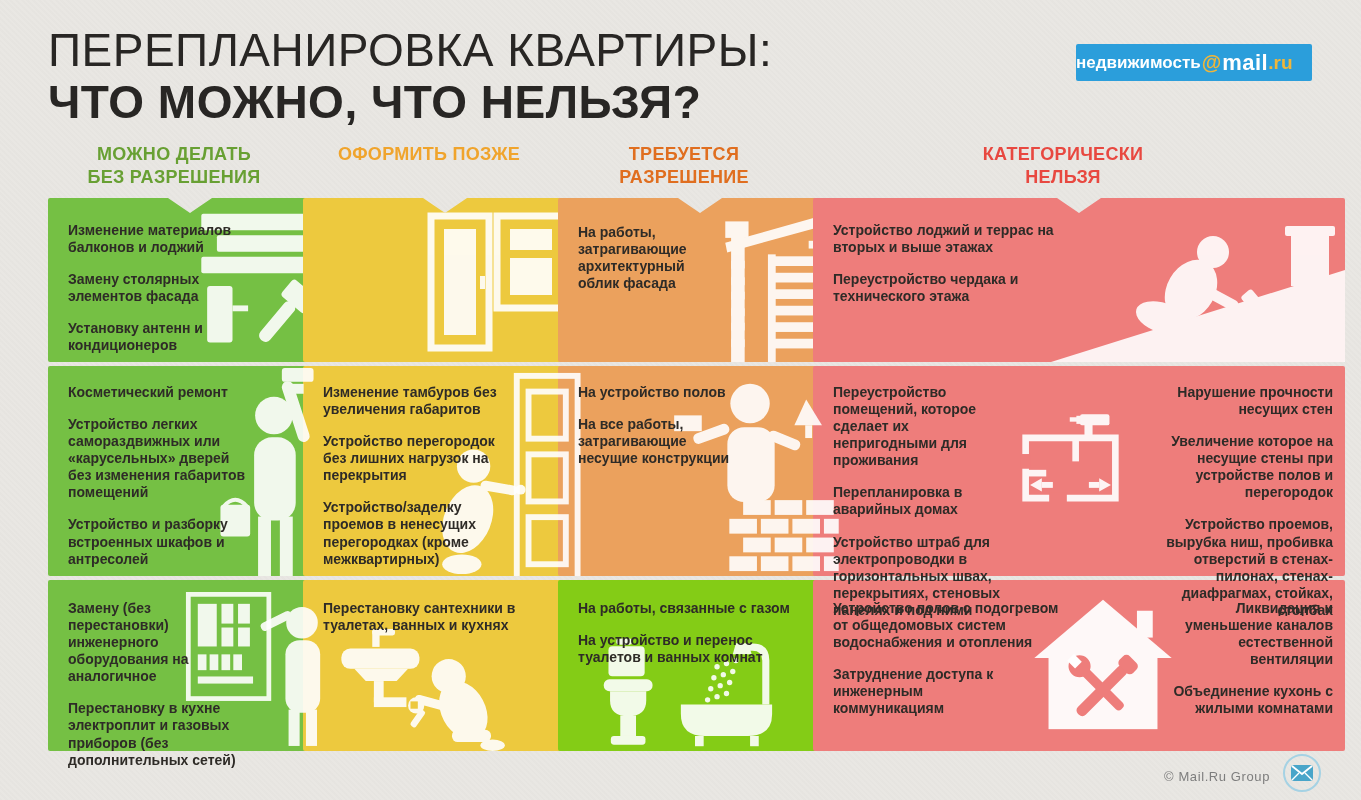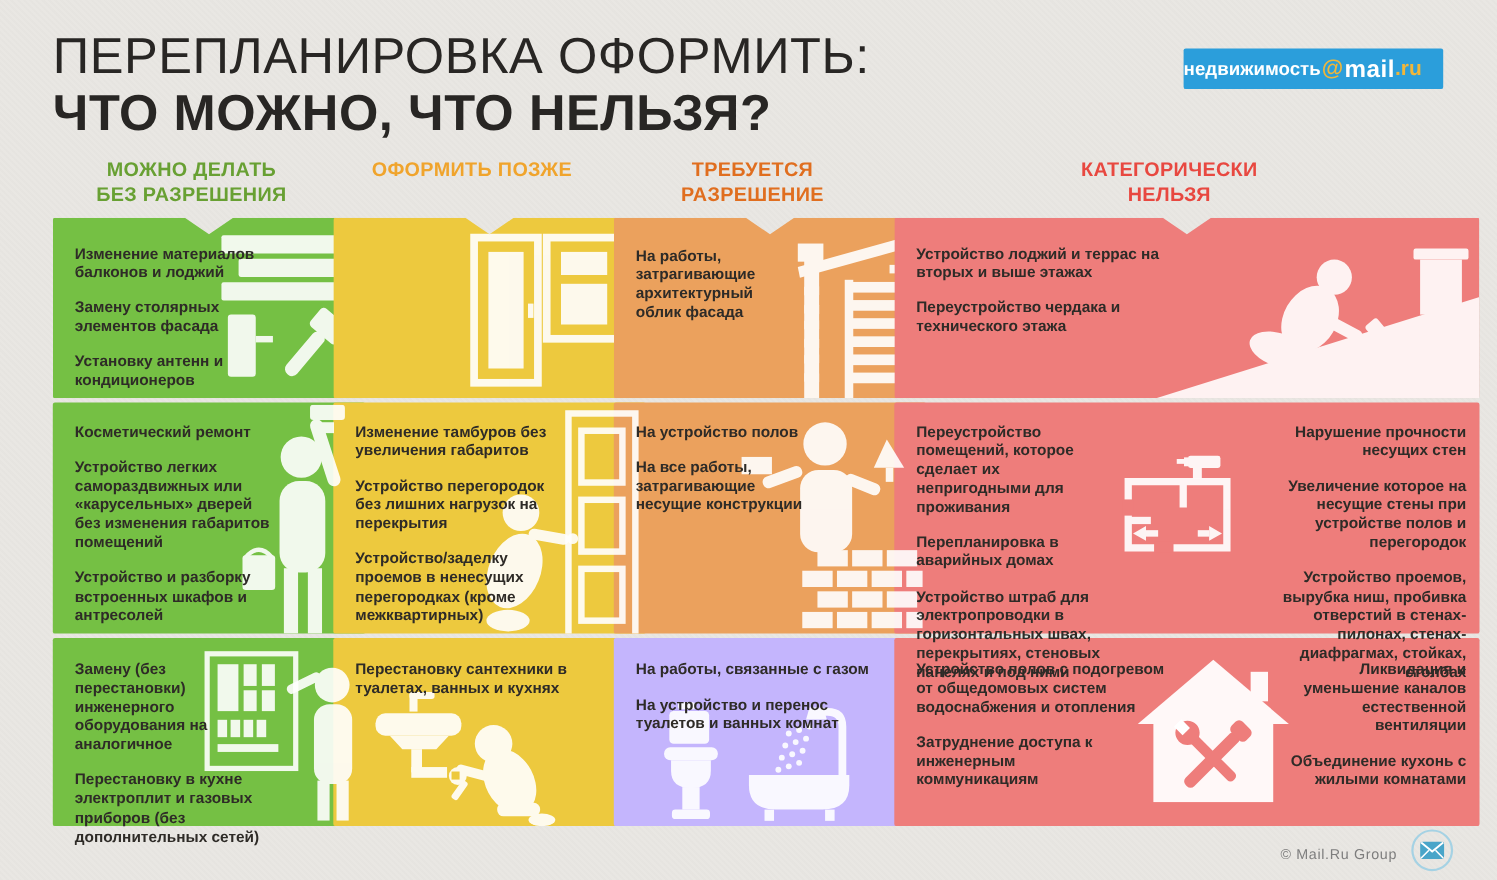--- a/index.html
+++ b/index.html
@@ -34,21 +34,21 @@
   .txt.right{text-align:right;}
   .icon{position:absolute;z-index:1;}
   .footer-text{position:absolute;right:91px;bottom:16px;font-size:13px;color:#7d7d7d;letter-spacing:.6px;}
   .envelope{position:absolute;right:40px;bottom:8px;width:34px;height:34px;border:2px solid #a5d2e4;
             border-radius:50%;display:flex;align-items:center;justify-content:center;}
 </style>
 </head>
 <body>
 
 <div class="title">
-  <div class="l1">ПЕРЕПЛАНИРОВКА ОФОРМИТЬ:</div>
+  <div class="l1">ПЕРЕПЛАНИРОВКА КВАРТИРЫ:</div>
   <div class="l2">ЧТО МОЖНО, ЧТО НЕЛЬЗЯ?</div>
 </div>
 
 <div class="logo" style="background-color: rgb(43, 158, 219);">
   <span class="p">недвижимость</span>
     <span class="a">@</span>
     <span class="m">mail</span>
     <span class="t">.ru</span>
 </div>
 
@@ -308,21 +308,21 @@
       <rect x="106" y="80" width="44" height="11" rx="5" transform="rotate(15 106 80)"></rect>
       <circle cx="106" cy="94" r="10"></circle>
       <rect x="99" y="89" width="9" height="9" fill="#edc93e"></rect>
       <rect x="104" y="98" width="8" height="24" rx="3" transform="rotate(35 108 110)"></rect>
       <rect x="150" y="124" width="48" height="15" rx="7"></rect>
       <ellipse cx="200" cy="143" rx="15" ry="7"></ellipse>
     </g>
   </svg>
 </div>
 
-<div class="cell r3 c3" style="background-color: #c4b5fd;">
+<div class="cell r3 c3" style="background-color: #84cc16;">
   <div class="txt" style="left:20px;top:20px;width:226px;">
     <p>На работы, связанные с газом</p>
     <p>На устройство и перенос туалетов и ванных комнат</p>
   </div>
   <svg class="icon" style="left:4px;bottom:4px;" width="244" height="118" viewBox="0 0 244 150">
     <g fill="#fff" opacity=".9">
       <rect x="36" y="12" width="20" height="8" rx="3"></rect>
       <rect x="26" y="22" width="46" height="38" rx="5"></rect>
       <rect x="20" y="64" width="62" height="15" rx="7"></rect>
       <path d="M28 79 h46 v12 q0 20 -23 20 q-23 0 -23 -20 z"></path>

